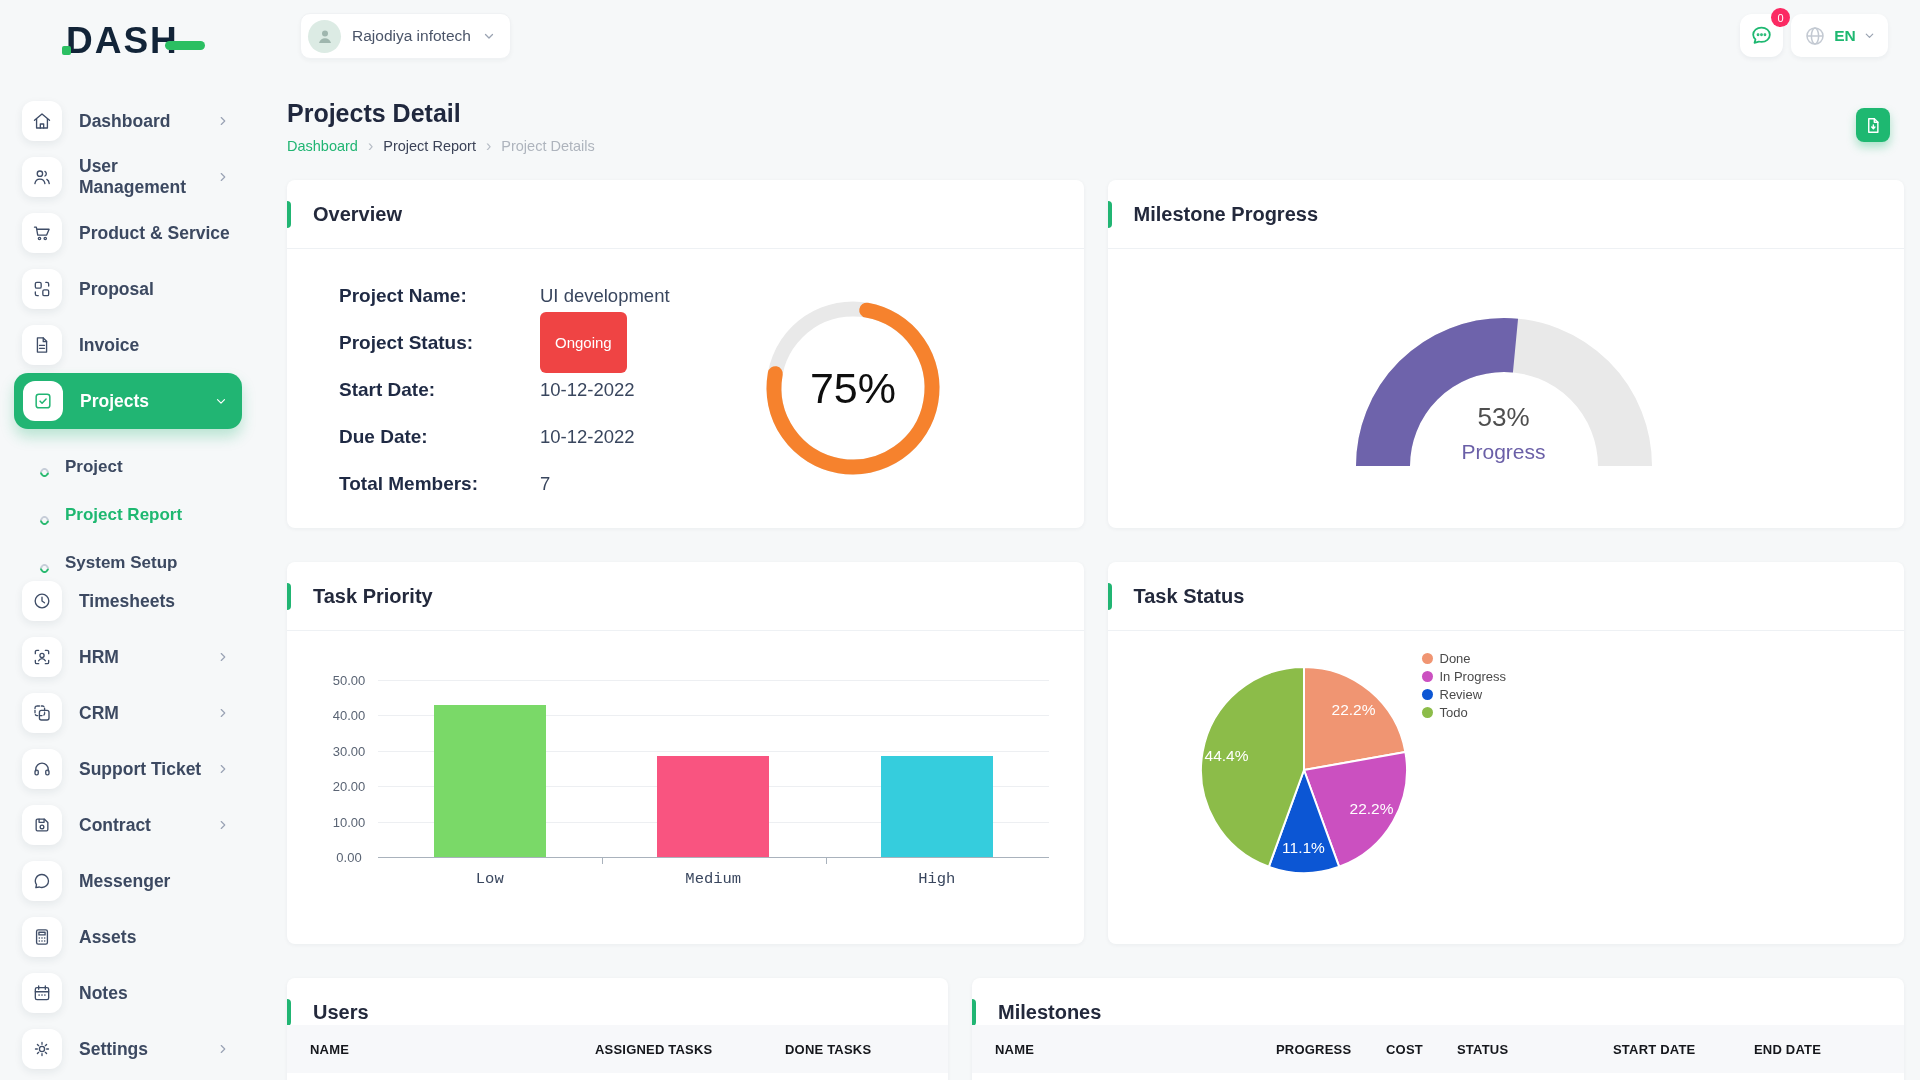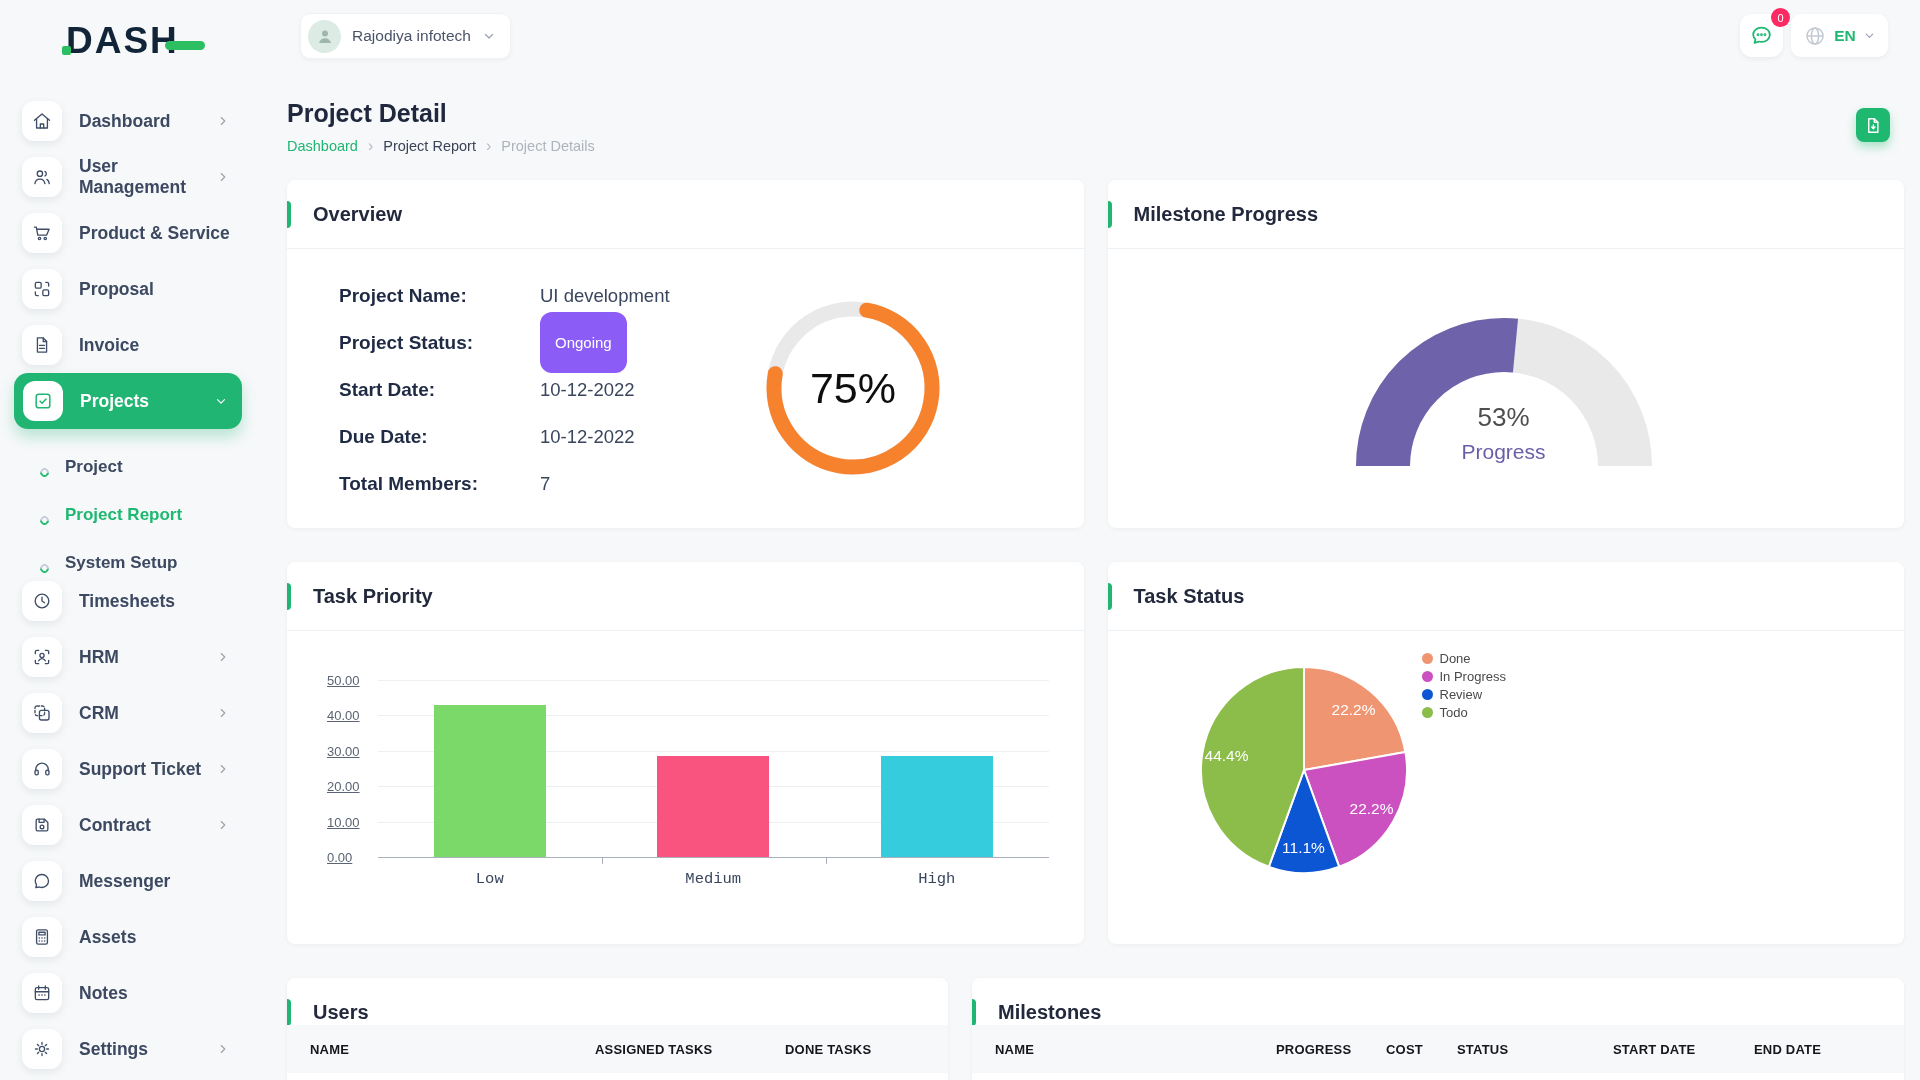--- a/index.html
+++ b/index.html
@@ -93,32 +93,32 @@
   .r1 .card { flex:1 1 0; height:348px; }
   .r2 .card { flex:1 1 0; height:382px; }
   .r3 { margin-bottom:0; }
   .r3 .card-users { flex:0 0 661px; height:210px; }
   .r3 .card-milestones { flex:1 1 auto; height:210px; }
   
   .ov-rows { position:absolute; left:52px; top:92px; width:420px; }
   .ov-row { height:47px; display:flex; align-items:center; }
   .ov-label { width:201px; font-size:19px; font-weight:600; color:#1f2a44; flex:0 0 auto; }
   .ov-value { font-size:18.5px; color:#39465e; }
-  .badge { background:#8b5cf6; color:#fff; font-size:15px; border-radius:12px; padding:22px 15px; }
+  .badge { background:#ef4444; color:#fff; font-size:15px; border-radius:6px; padding:22px 15px; }
   .donut-wrap { position:absolute; left:470px; top:112px; width:192px; height:192px; }
   .donut-center { position:absolute; inset:0; display:flex; align-items:center; justify-content:center; font-size:43px; color:#0e0e0e; }
   
   .gauge-wrap { position:absolute; left:248px; top:138px; width:296px; height:148px; }
   .gauge-value { position:absolute; top:84px; width:100%; text-align:center; font-size:26px; color:#4e4e4e; }
   .gauge-label { position:absolute; top:122px; width:100%; text-align:center; font-size:21px; color:#6a5fa7; }
   
   .grid-row { position:absolute; left:40px; right:35px; }
   .gline { margin-left:51px; height:1px; background:#edeff2; }
   .gline.base { background:#a9b2bc; }
-  .ylabel { position:absolute; left:0; top:-7px; width:44px; text-align:left; font-size:13px; color:#5a6474;text-decoration:underline; }
+  .ylabel { position:absolute; left:0; top:-7px; width:44px; text-align:center; font-size:13px; color:#5a6474; }
   .bars { position:absolute; left:91px; right:35px; top:118px; height:177px; display:flex; align-items:flex-end; }
   .slot { flex:1 1 0; display:flex; justify-content:center; }
   .bar { width:112px; }
   .xtick { position:absolute; top:296px; width:1px; height:6px; background:#a9b2bc; }
   .xlabels { position:absolute; left:91px; right:35px; top:308px; display:flex; }
   .xlabels span { flex:1 1 0; text-align:center; font-size:15.5px; color:#39465e;font-family:Liberation Mono, monospace; }
   
   .pie-wrap { position:absolute; left:54px; top:103px; width:210px; height:210px;margin-left:37px; }
   .pie-label { position:absolute; transform:translate(-50%,-50%); color:#fff; font-size:15.5px; white-space:nowrap; }
   .legend { position:absolute; left:314px; top:88px; }
@@ -401,21 +401,21 @@
       <span class="side-chevron">
           <svg width="14" height="14" viewBox="0 0 24 24" fill="none" stroke="currentColor" stroke-width="2" stroke-linecap="round" stroke-linejoin="round">
             <path d="M9 6l6 6-6 6"></path>
           </svg>
         </span>
     </div>
   </div>
 
   <div class="main">
 
-    <div class="page-title">Project Detail</div>
+    <div class="page-title">Projects Detail</div>
     <div class="breadcrumb">
       <span class="bc-link">Dashboard</span>
       <span class="bc-sep">›</span>
       <span class="bc-mid">Project Report</span>
       <span class="bc-sep">›</span>
       <span class="bc-cur">Project Details</span>
     </div>
 
     <div class="export-btn">
       <svg width="19" height="19" viewBox="0 0 24 24" fill="none" stroke="#fff" stroke-width="1.8" stroke-linecap="round" stroke-linejoin="round">

